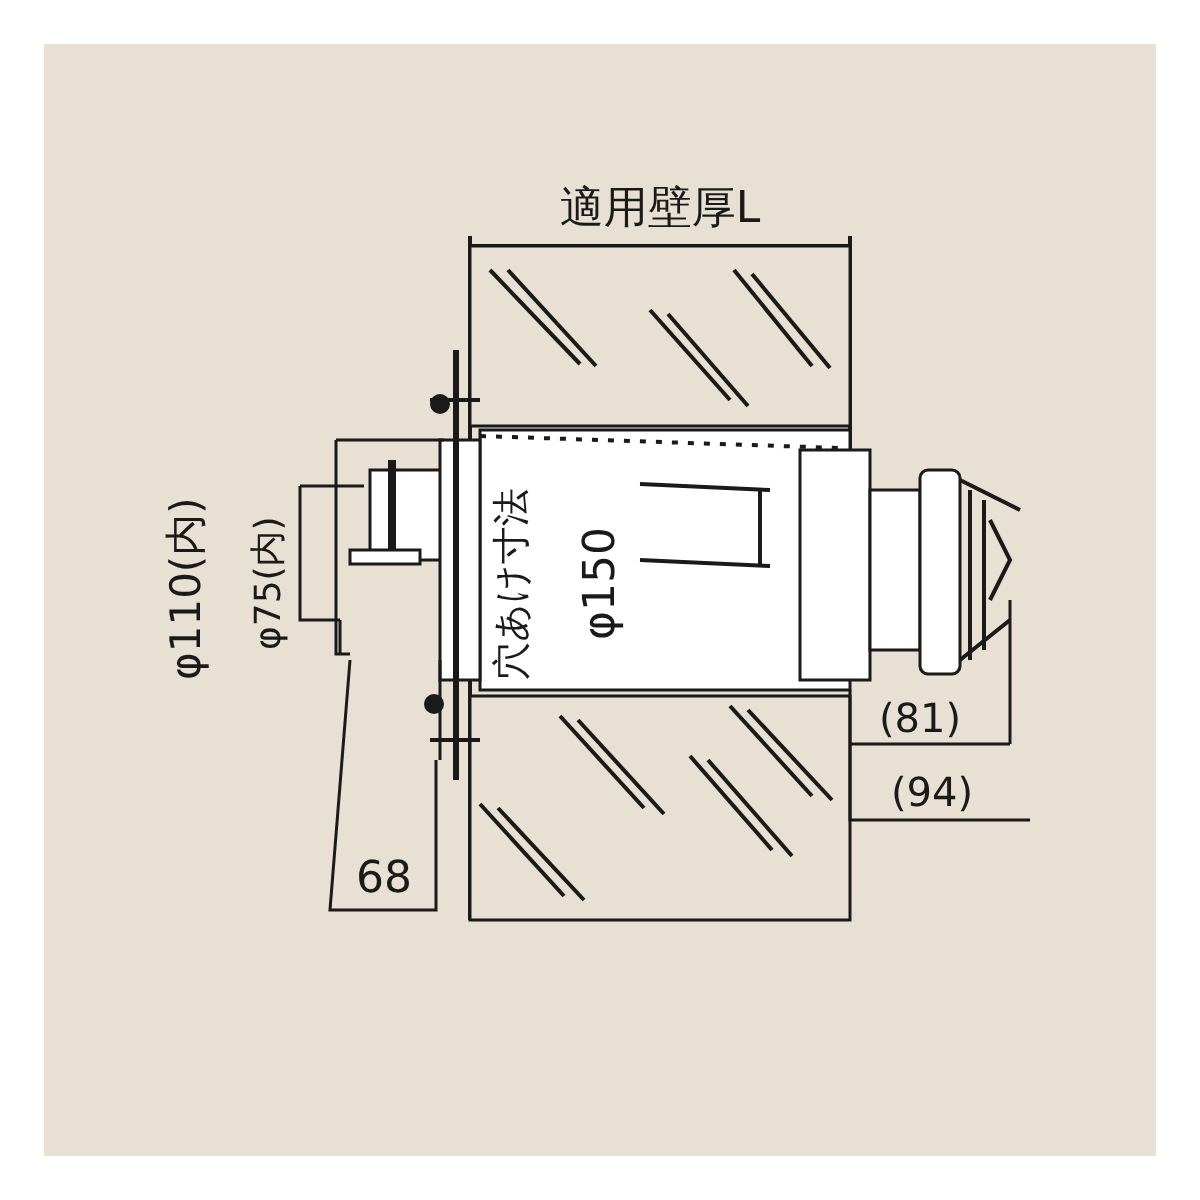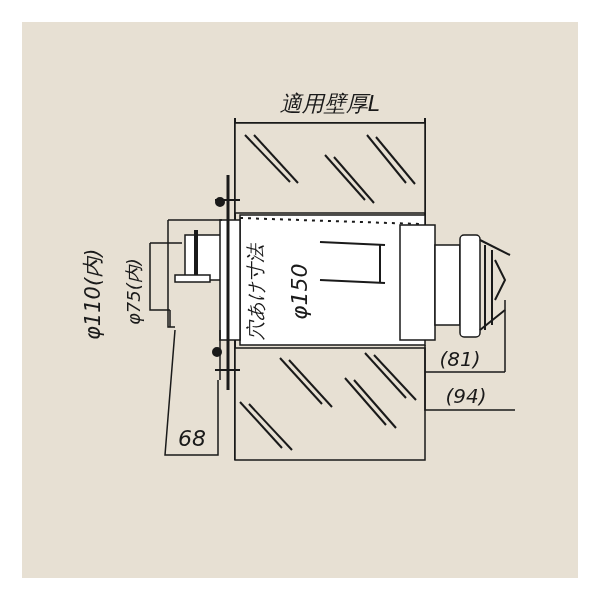--- a/index.html
+++ b/index.html
@@ -1,17 +1,17 @@
 <!DOCTYPE html>
 <html><head>
   <meta charset="utf-8">
   <style>
     html, body { margin: 0; padding: 0; background: #ffffff; }
     body { width: 600px; height: 600px; position: relative; overflow: hidden; }
-    #canvas { position: absolute; left: 0; top: 0; width: 600px; height: 600px; font-style: italic; }
+    #canvas { position: absolute; left: 0; top: 0; width: 600px; height: 600px; }
     .panel { position: absolute; left: 22px; top: 22px; width: 556px; height: 556px; background: #e7e0d3; }
     svg { position: absolute; left: 0; top: 0; }
     .lbl { font-family: "DejaVu Sans", sans-serif; fill: #1a1a1a; }
   </style>
 </head>
 <body>
 
 <div id="canvas">
   <div class="panel"></div>
 

